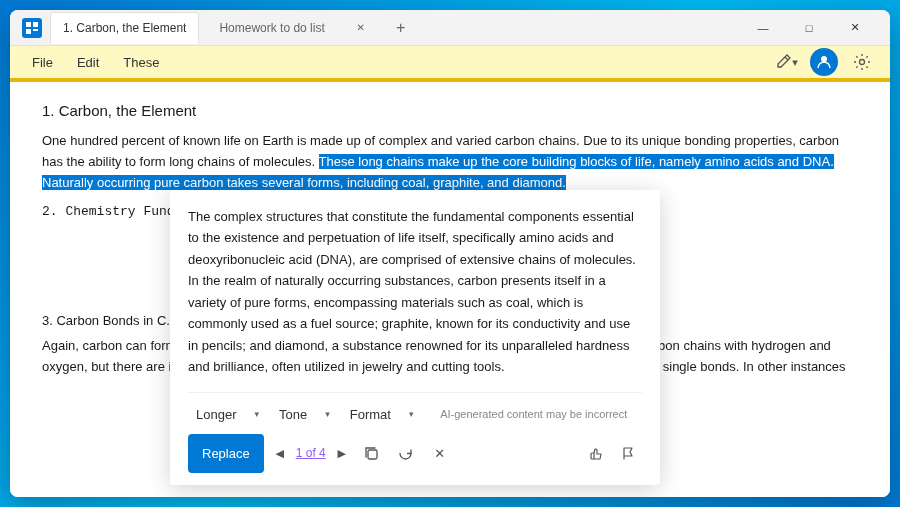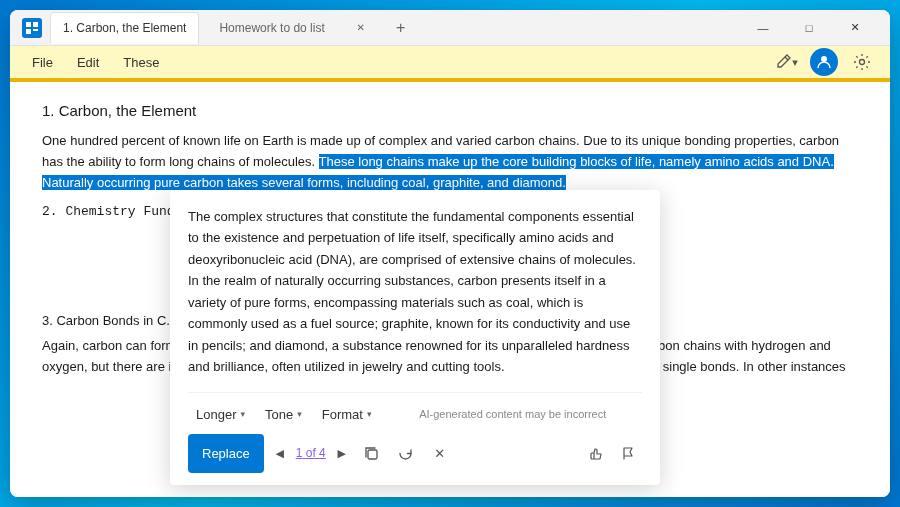--- a/index.html
+++ b/index.html
@@ -213,21 +213,21 @@
       display: flex;
       align-items: center;
       gap: 4px;
       border-top: 1px solid #f0f0f0;
       padding-top: 10px;
       margin-bottom: 8px;
     }
     .popup-dropdown {
       display: flex;
       align-items: center;
-      gap: 4px;
+      gap: 18px;
       padding: 4px 8px;
       border-radius: 4px;
       font-size: 13px;
       color: #333;
       cursor: pointer;
       border: none;
       background: transparent;
     }
     .chevron { font-size: 9px; color: #666; }
     .ai-note {

